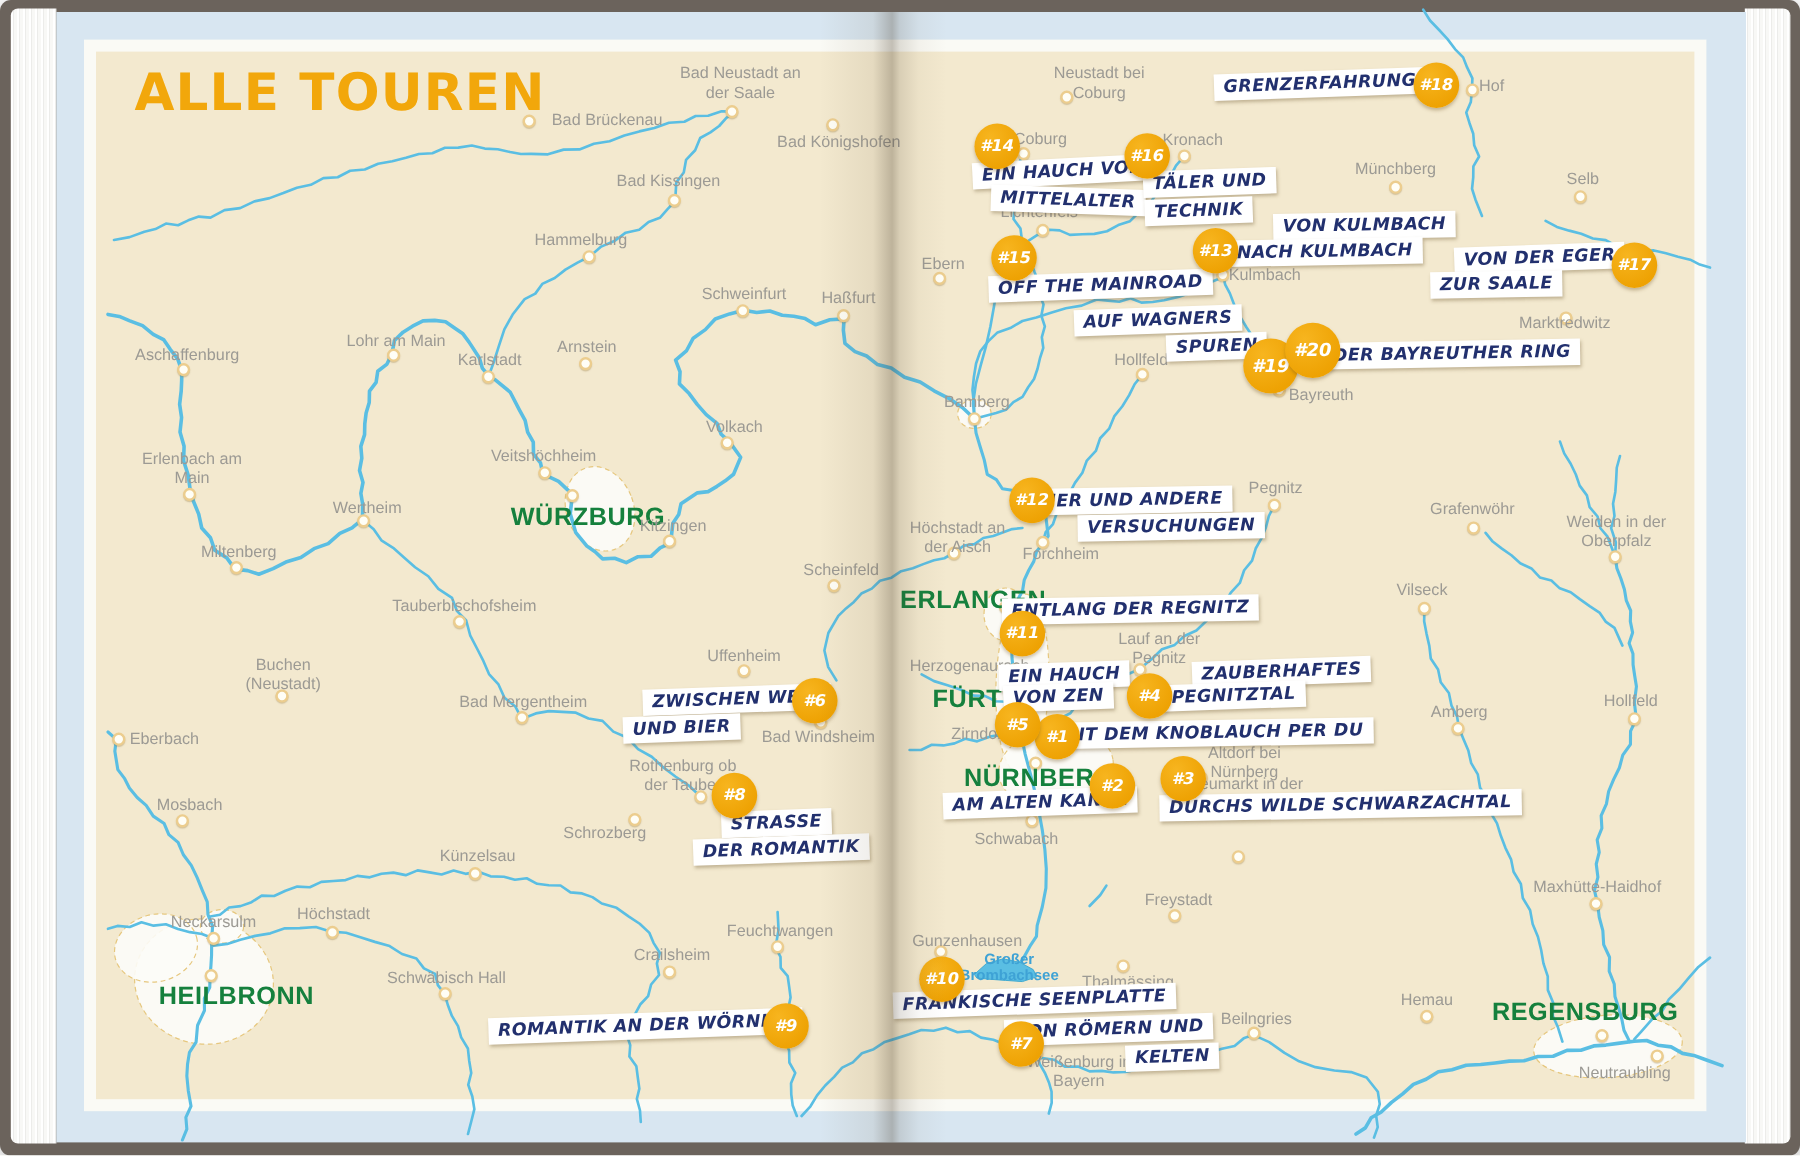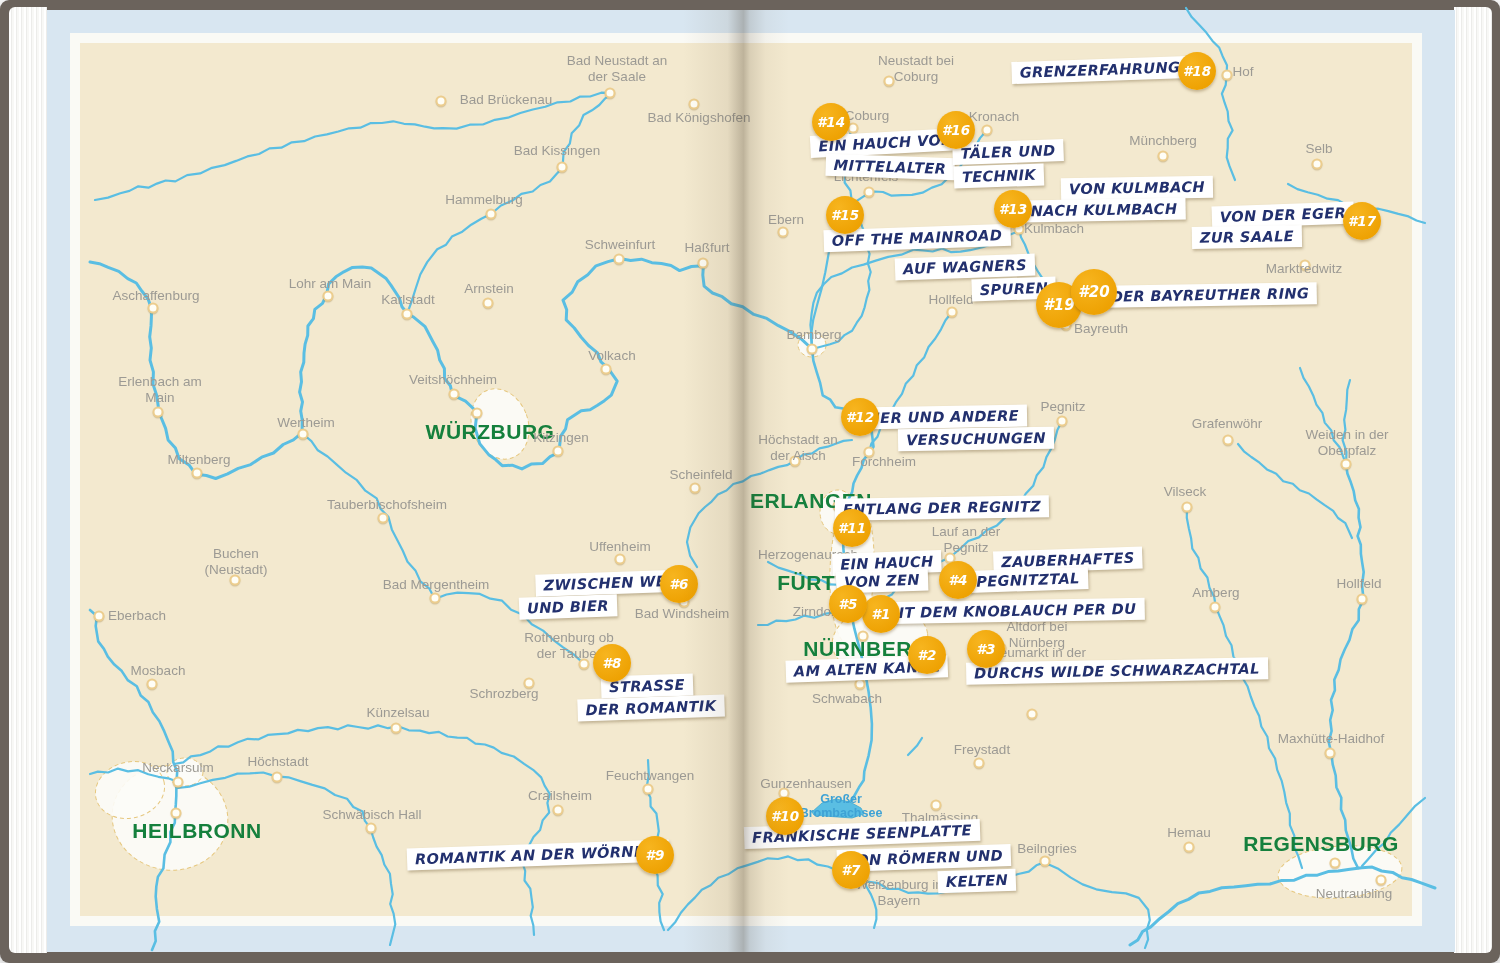--- a/index.html
+++ b/index.html
@@ -95,20 +95,21 @@
         <path d="M1238.0 444.0 L1243.9 451.3 L1251.3 457.0 L1259.5 462.7 L1266.9 469.4 L1276.2 473.7 L1283.2 481.2 L1292.8 483.8 L1299.8 490.3 L1308.9 493.5 L1316.5 499.3 L1324.7 505.1 L1333.2 510.8 L1338.0 518.0 L1345.4 523.2 L1352 538" fill="none" stroke="#5abee3" stroke-width="2.2" stroke-linecap="round" stroke-linejoin="round"></path>
         <path d="M1130.0 945.0 L1137.8 939.9 L1142.6 931.5 L1150.8 926.9 L1159.6 918.7 L1168.9 911.5 L1177.8 903.7 L1188.4 899.4 L1198.6 893.1 L1210.0 891.4 L1221.8 887.7 L1233.9 887.1 L1245.9 885.8 L1257.7 884.3 L1270.0 884.0 L1281.6 880.4 L1294.3 880.2 L1305.8 875.3 L1317.4 875.2 L1328.1 871.6 L1338.2 870.9 L1348.2 869.5 L1361.7 867.7 L1372.2 867.1 L1381.6 871.0 L1392.6 872.4 L1402.1 877.8 L1411.5 879.5 L1420.3 882.7 L1435 888" fill="none" stroke="#5abee3" stroke-width="3" stroke-linecap="round" stroke-linejoin="round"></path>
         <path d="M1425.0 798.0 L1415.3 805.8 L1407.1 815.2 L1399.3 824.4 L1390.7 832.8 L1385.3 842.3 L1377.0 849.0 L1367.7 859.7 L1362 866" fill="none" stroke="#5abee3" stroke-width="2.2" stroke-linecap="round" stroke-linejoin="round"></path>
         <path d="M668.0 930.0 L675.4 921.9 L680.9 912.8 L687.7 904.6 L695.1 897.4 L701.8 889.7 L710.7 885.3 L718.3 877.7 L728.1 874.3 L737.3 868.3 L747.7 865.1 L757.7 861.9 L767.8 858.3 L778.0 859.0 L788.2 856.4 L797.9 860.2 L808.2 859.3 L817.5 864.7 L827.8 866.5 L837.6 870.4 L847.4 873.5 L857.9 876.3 L867.3 881.6 L878.3 883.1 L887.7 889.0 L898.4 888.8 L908.0 892.8 L918.2 892.4 L927.9 893.7 L937.9 893.3 L947.6 891.3 L958.1 891.1 L967.6 886.7 L978.5 886.5 L988.0 881.8 L998.5 880.7 L1008.3 877.0 L1018.3 874.0 L1028.8 871.6 L1036.4 865.3 L1044.3 862.4 L1057.7 868.4 L1070.4 877.4 L1082.6 884.4 L1096.2 889.3 L1112.0 892.1 L1125.9 893.4 L1138.8 897.9 L1148.2 909.8 L1149.8 920.1 L1146.8 929.8 L1148.1 939.3 L1145 948" fill="none" stroke="#5abee3" stroke-width="2.2" stroke-linecap="round" stroke-linejoin="round"></path>
         <path d="M648.0 760.0 L648.8 774.8 L646.3 789.4 L650.4 797.4 L650.6 806.5 L656.4 813.5 L657.6 822.0 L658.8 831.2 L656.9 840.2 L655.2 849.3 L653.7 857.6 L654.0 867.0 L657.6 875.5 L657.8 885.4 L662.7 894.1 L659.2 902.8 L659.4 912.1 L660.6 921.3 L664 930" fill="none" stroke="#5abee3" stroke-width="2.2" stroke-linecap="round" stroke-linejoin="round"></path>
         <path d="M864.0 878.0 L866.5 886.8 L870.9 894.4 L874.2 902.3 L876.3 909.6 L876.4 919.1 L874 928" fill="none" stroke="#5abee3" stroke-width="2.2" stroke-linecap="round" stroke-linejoin="round"></path>
         <path d="M908.0 755.0 L916.9 745.8 L922 738" fill="none" stroke="#5abee3" stroke-width="2.2" stroke-linecap="round" stroke-linejoin="round"></path>
         <path d="M812 812 L822 803 L836 799 L850 802 L861 808 L864 814 L852 818 L838 817 L824 816 L814 815 Z" fill="#5abee3" stroke="#3fa8cf" stroke-width="0.8"></path>
       </svg>
     <div class="map-title">
+      <span class="tl">ALLE TOUREN</span>
     </div>
   <div class="dot" style="left: 441px; top: 101px;"></div>
       <div class="city" style="left: 506px; top: 100px;">
         <span class="ln">Bad Brückenau</span>
       </div>
       <div class="dot" style="left: 610px; top: 93px;"></div>
       <div class="city" style="left: 617px; top: 69px;">
         <span class="ln">Bad Neustadt an</span>
         <span class="ln">der Saale</span>
       </div>

